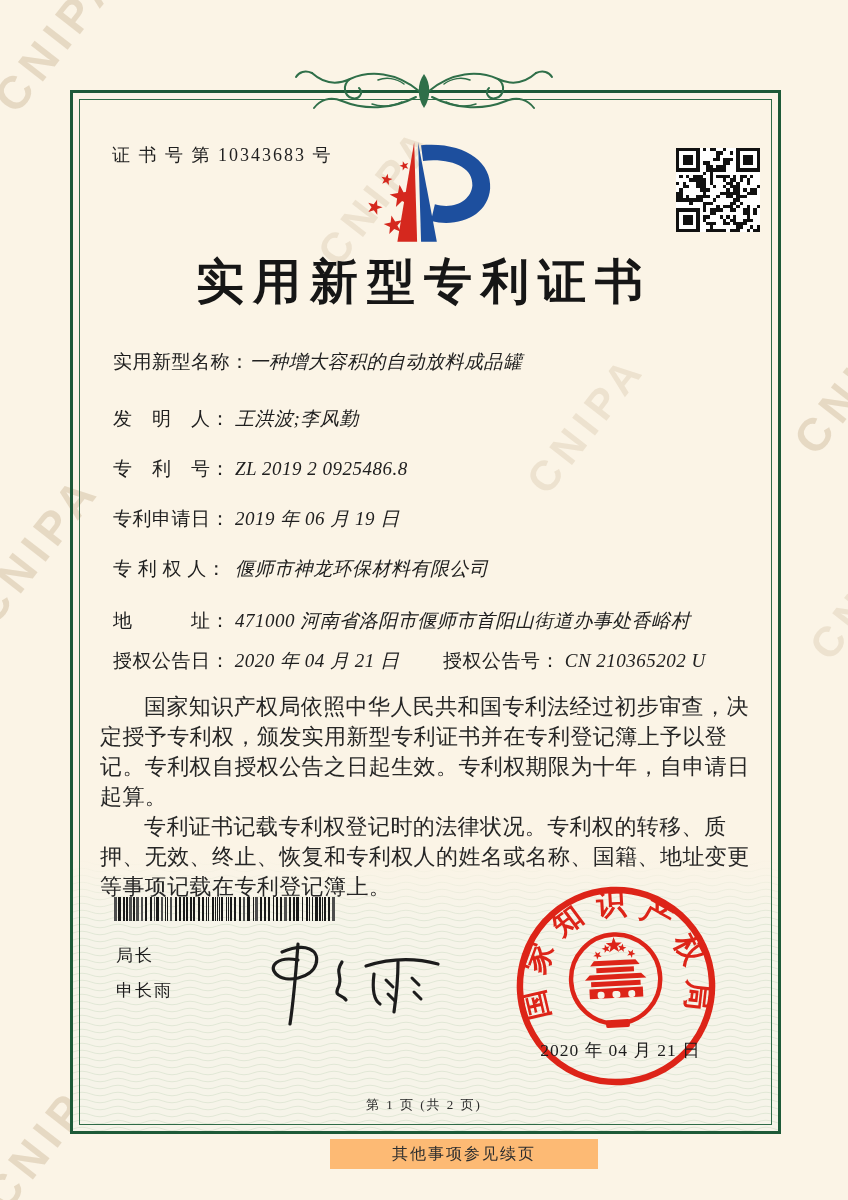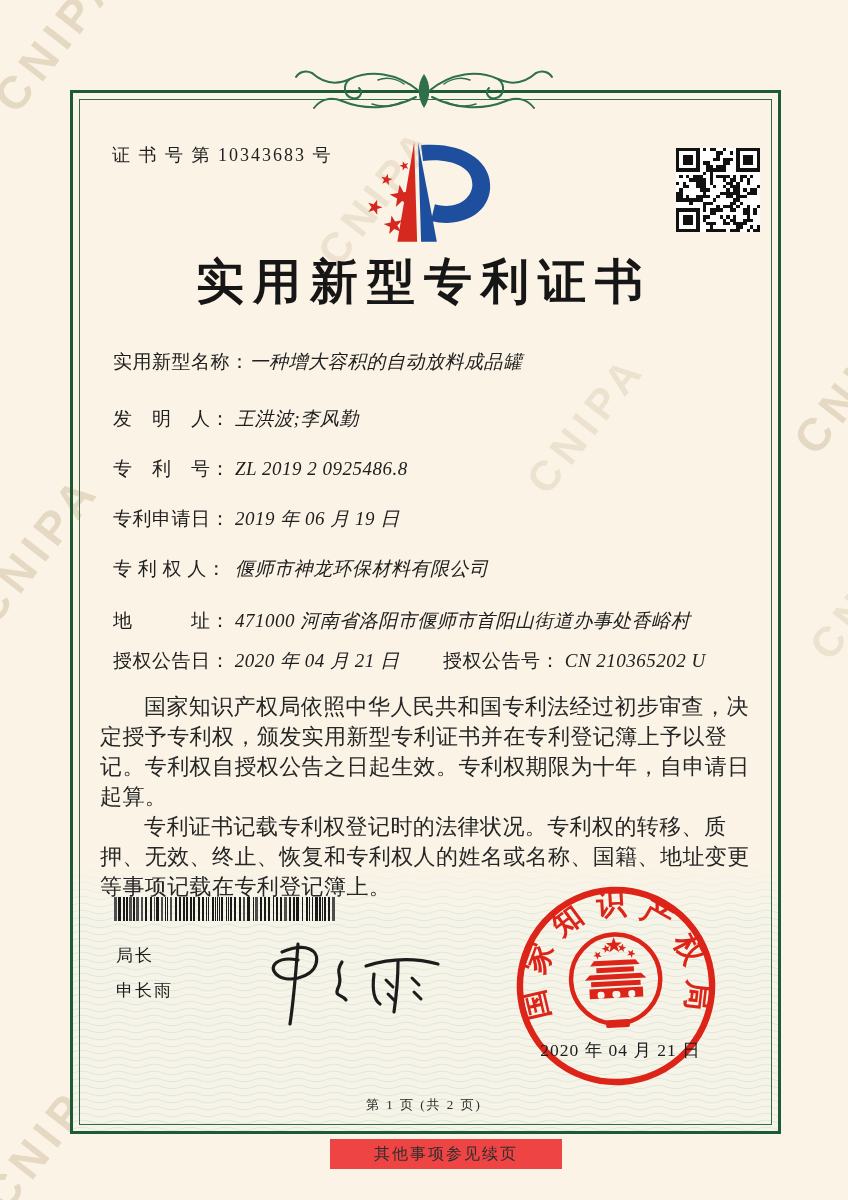--- a/index.html
+++ b/index.html
@@ -44,22 +44,22 @@
   
   .wave-zone{position:absolute;left:73px;top:858px;width:705px;height:275px;overflow:hidden;background:#f6f4e9;}
   .wave-fade{position:absolute;left:73px;top:858px;width:705px;height:62px;background:linear-gradient(180deg,#fbf4e6 0%,rgba(251,244,230,0) 100%);}
   .barcode{position:absolute;left:114px;top:897px;}
   .signer{position:absolute;left:116px;top:938px;font-size:17px;letter-spacing:2px;color:#1d1d1d;line-height:35px;}
   .signature{position:absolute;left:246px;top:940px;}
   .seal{position:absolute;left:512px;top:882px;transform:rotate(-3deg);}
   .seal-date{position:absolute;left:518px;top:1038px;width:205px;text-align:center;font-size:17.5px;letter-spacing:1px;color:#1c1c1c;}
   .page-ind{position:absolute;left:0;top:1096px;width:100%;text-align:center;font-size:13px;letter-spacing:2px;color:#2a2a2a;}
   .footer-box{
-    position:absolute;left:330px;top:1139px;width:232px;height:30px;line-height:30px;
-    background:#ef4444;text-align:center;font-size:16px;letter-spacing:2px;color:#2e2e2e;
+    position:absolute;left:330px;top:1139px;width:268px;height:30px;line-height:30px;
+    background:#fdba74;text-align:center;font-size:16px;letter-spacing:2px;color:#2e2e2e;
   }
 </style>
 </head>
 <body>
 
 <div class="page">
 
   <div class="wm" style="left:-30px;top:10px;">CNIPA</div>
   <div class="wm light" style="left:296px;top:172px;">CNIPA</div>
   <div class="wm" style="left:770px;top:352px;">CNIPA</div>

